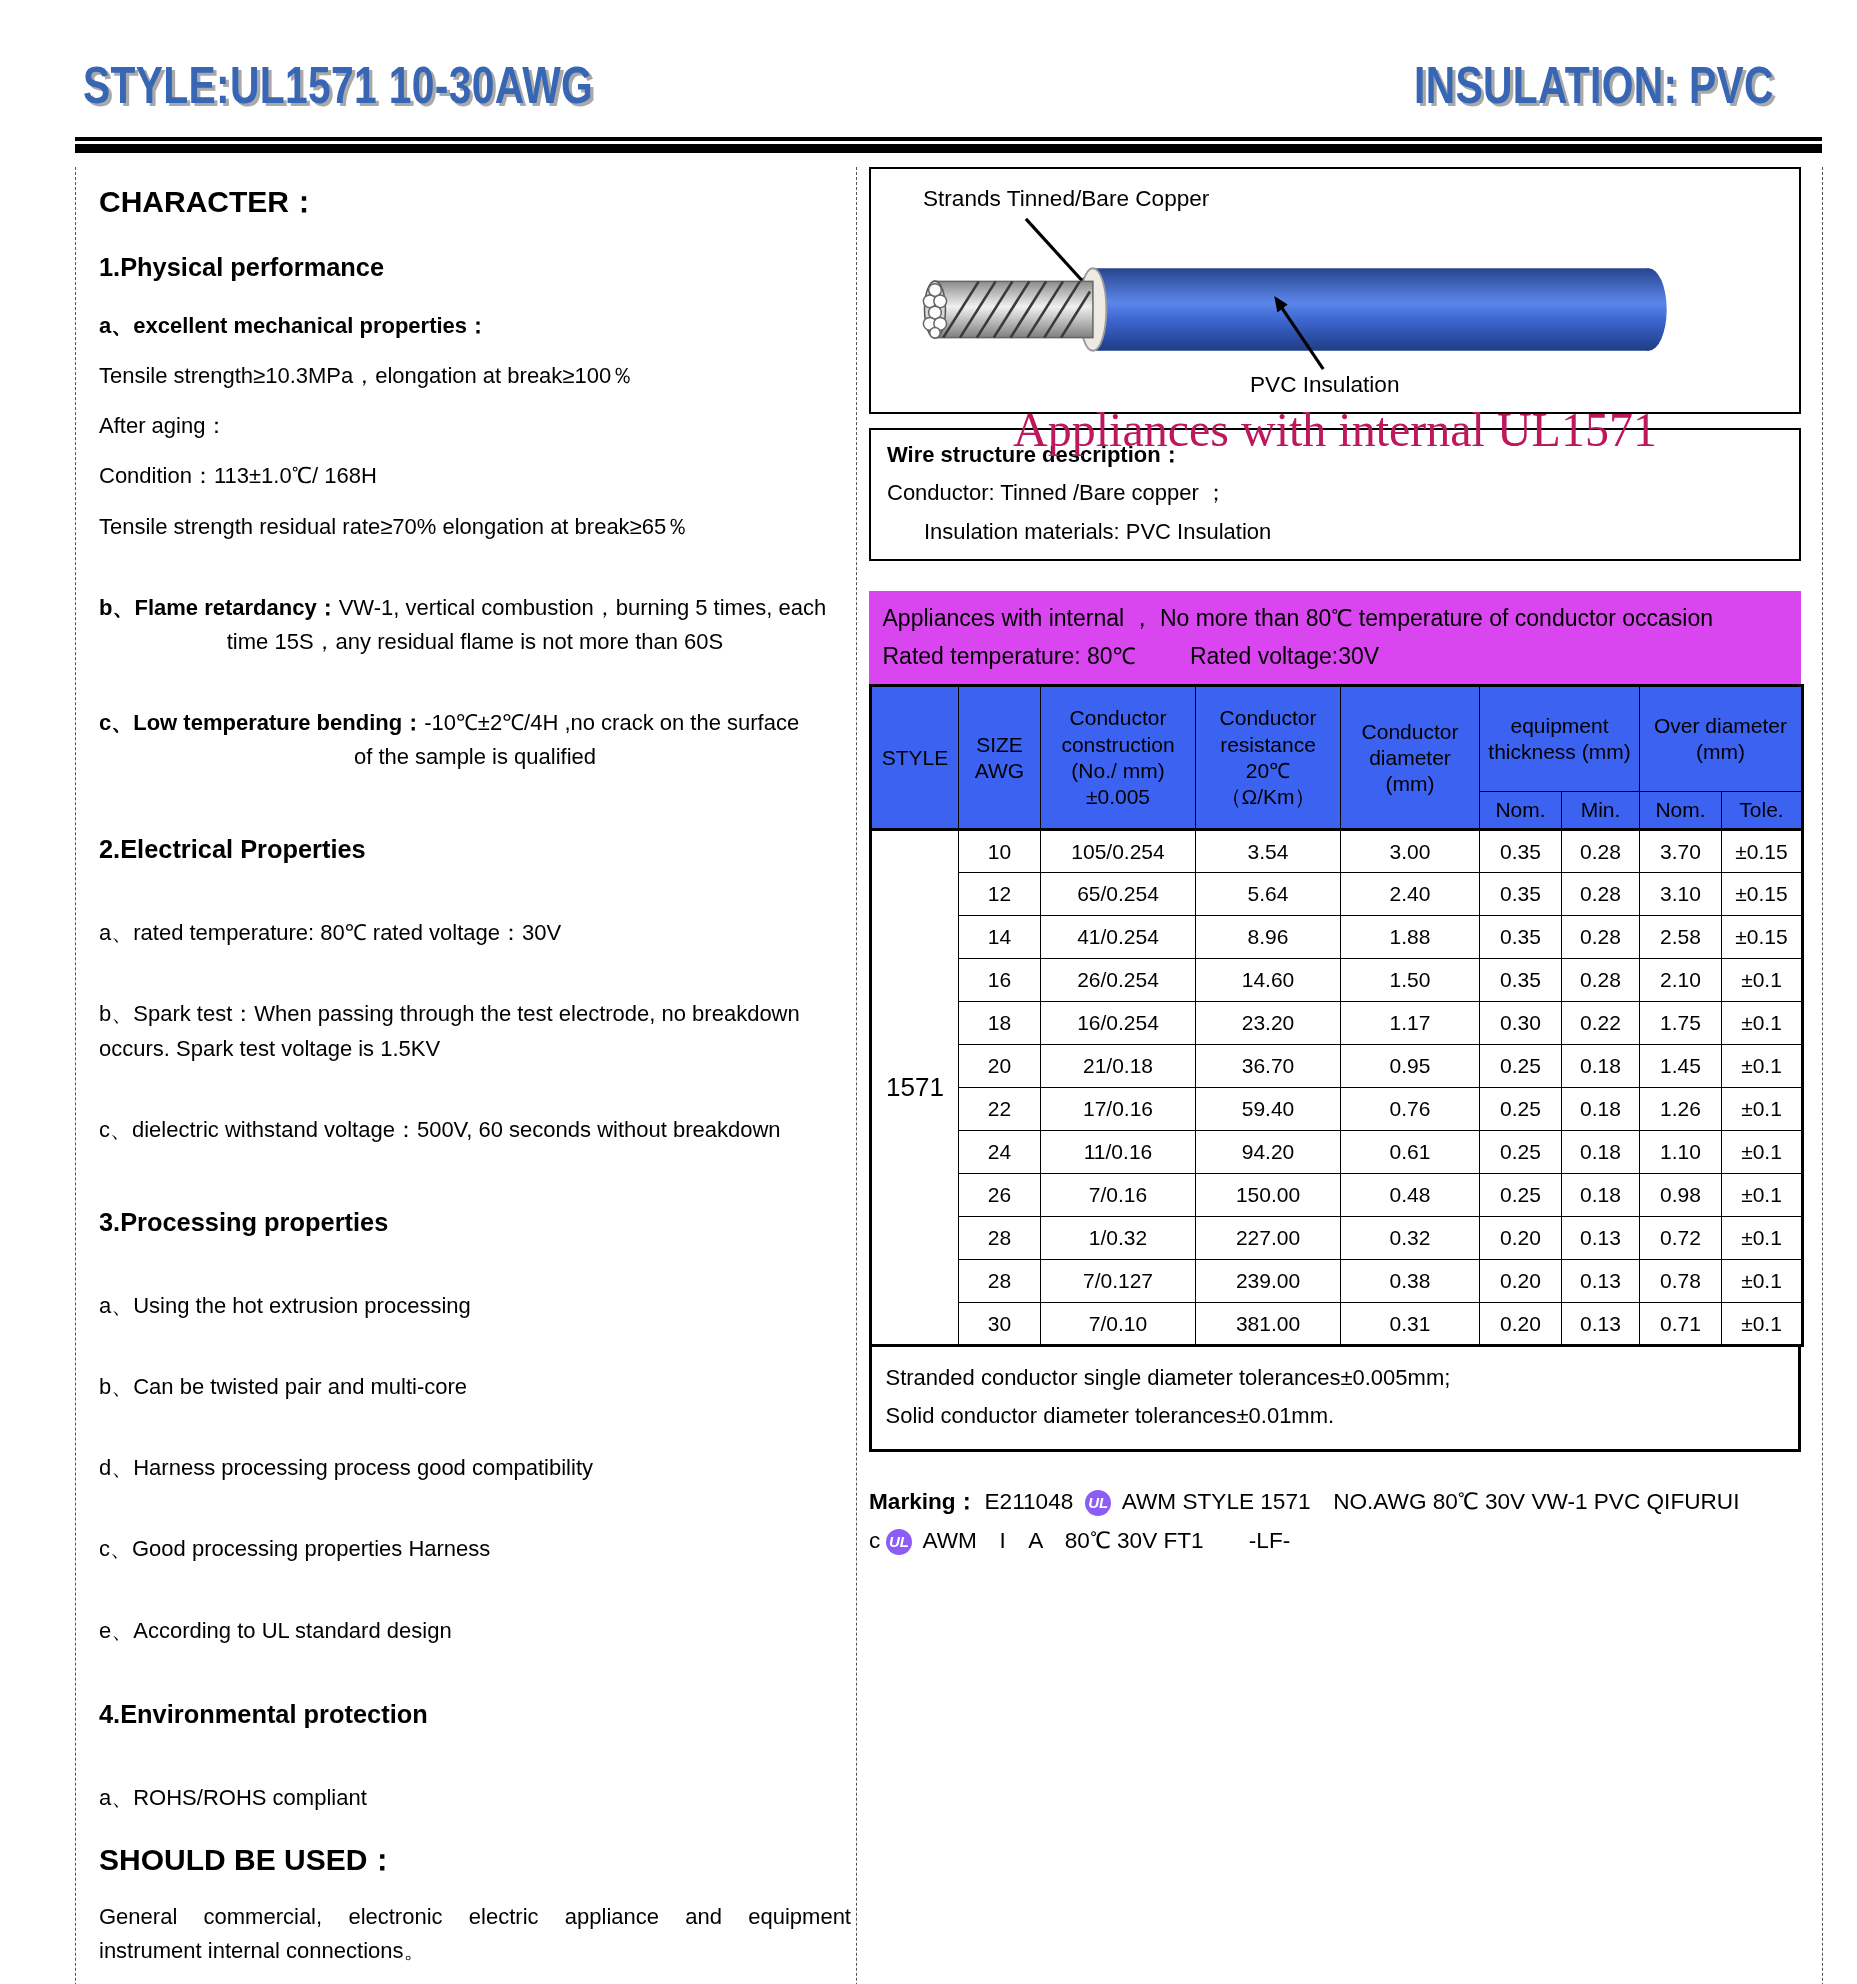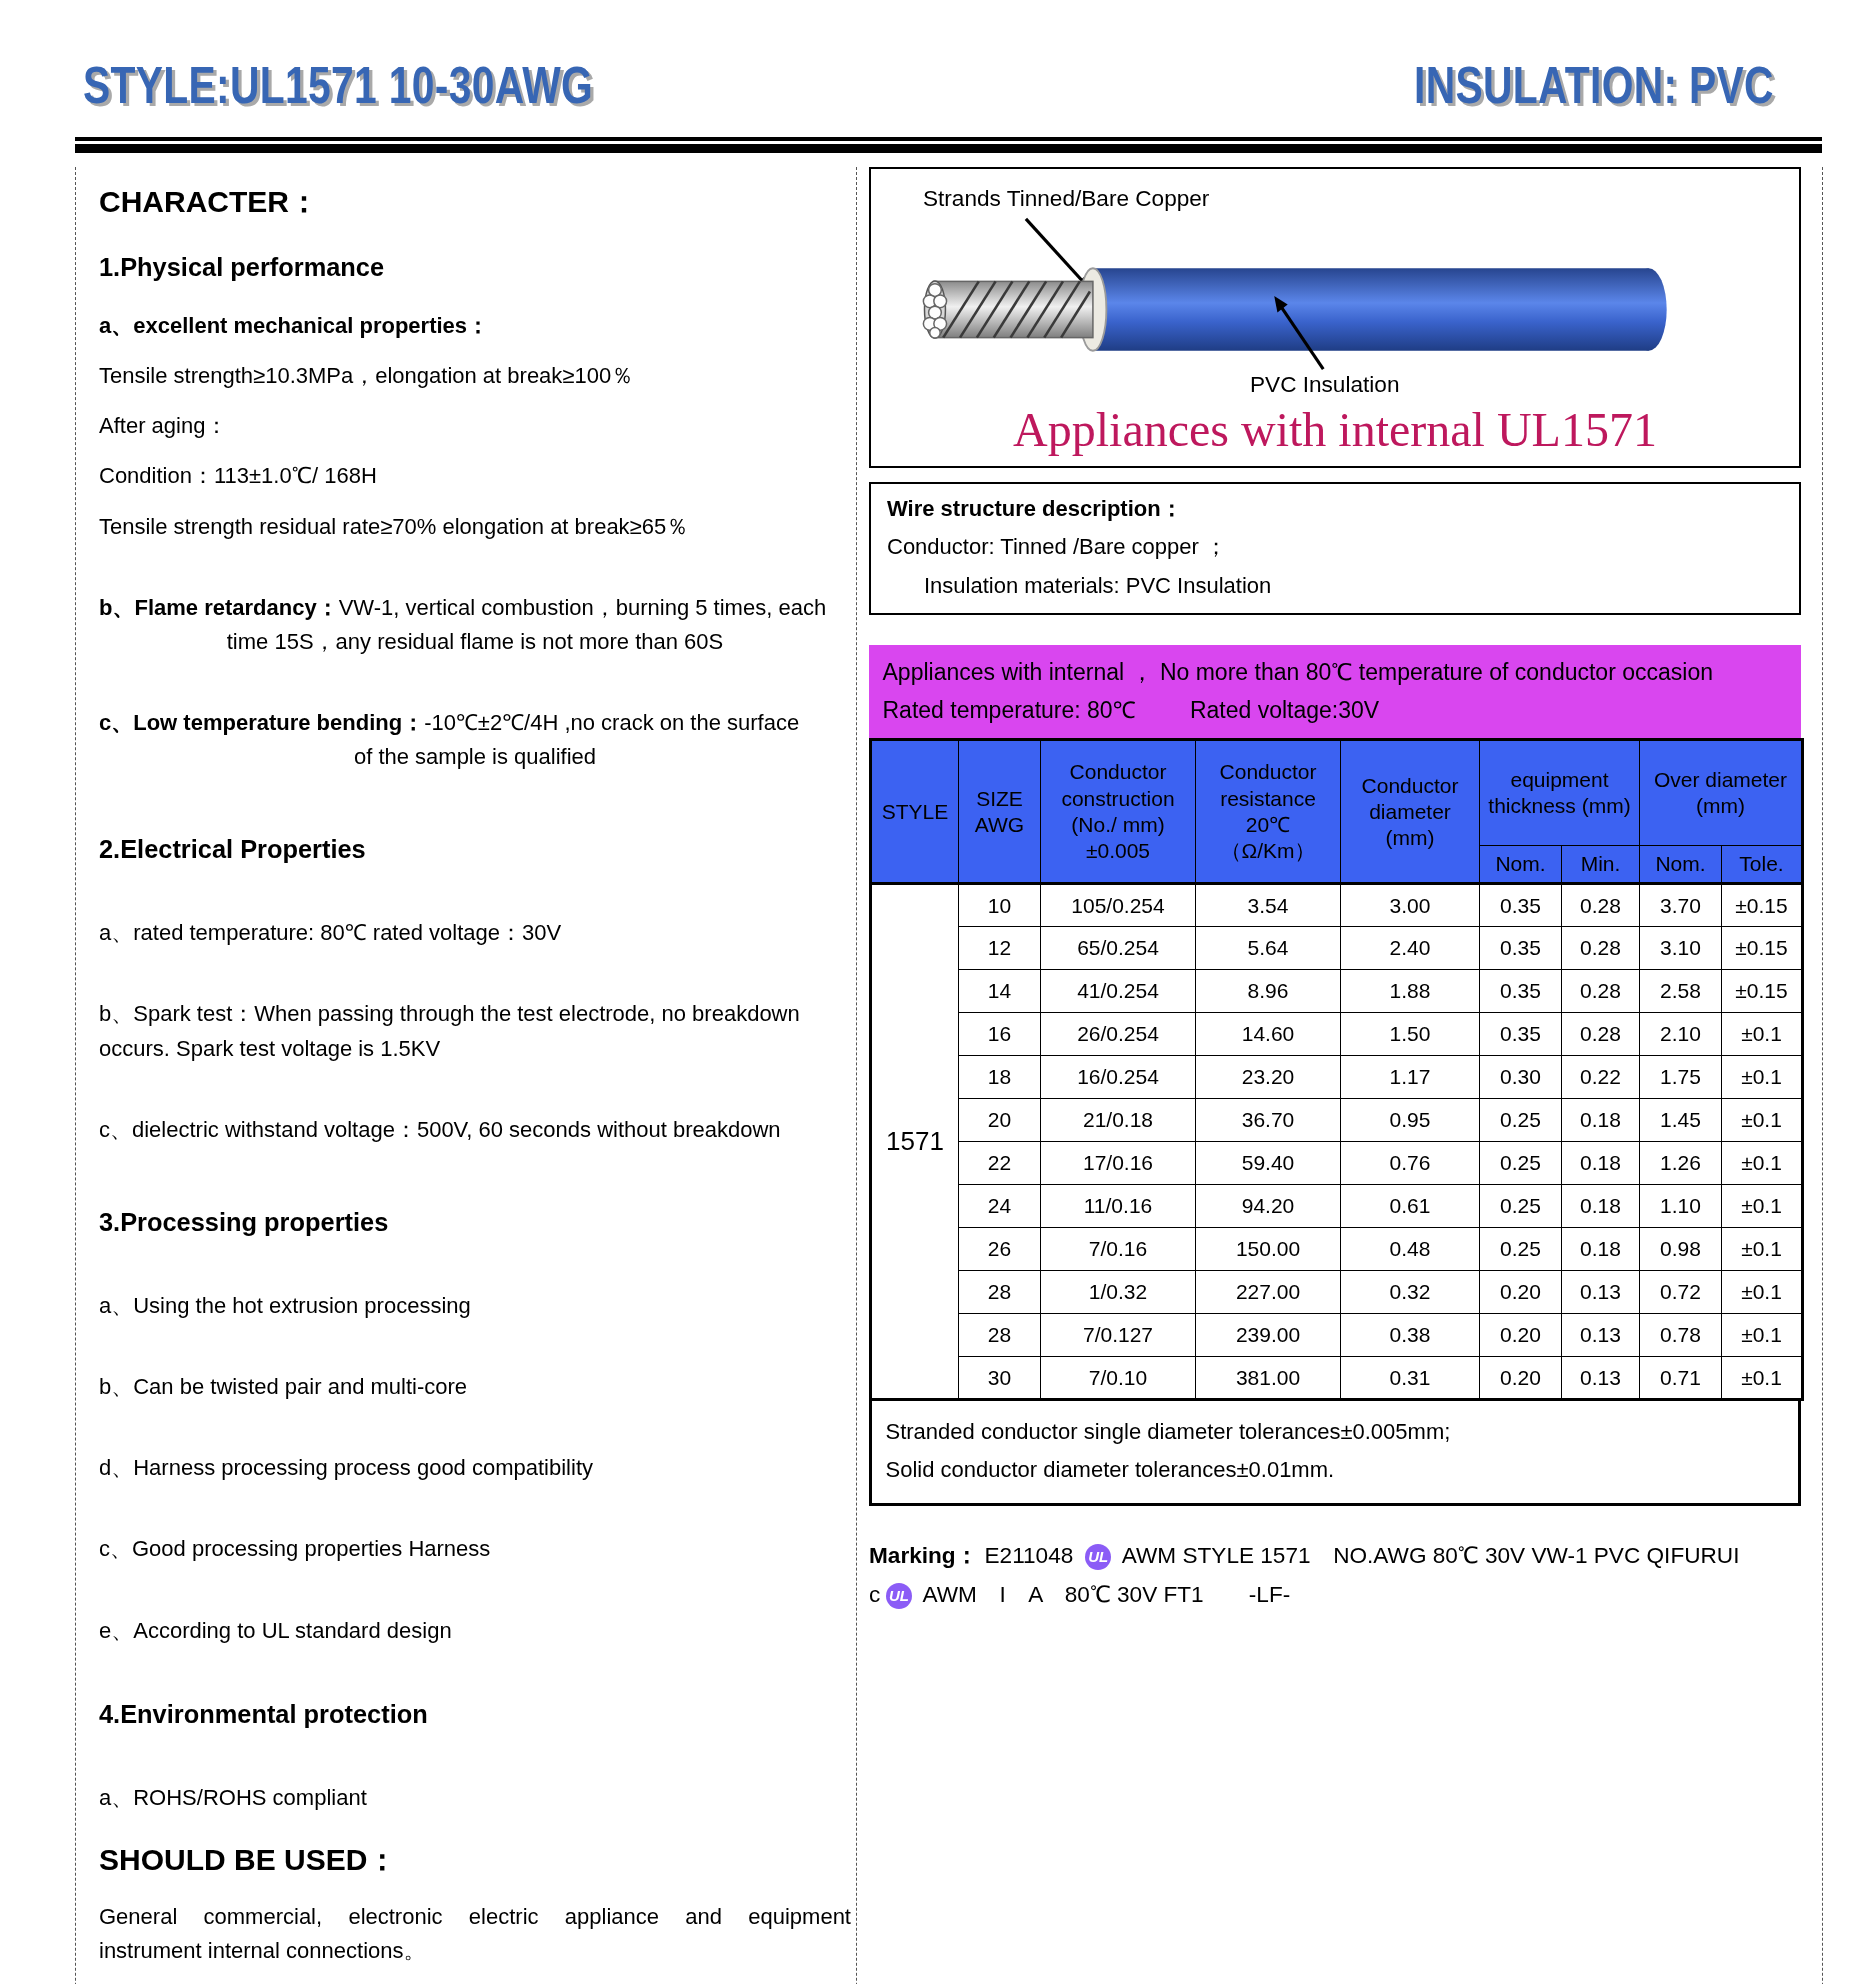--- a/index.html
+++ b/index.html
@@ -33,21 +33,21 @@
   .ctr{text-align:center;} .mt-b{margin-top:22px !important;}
   .mt-c{margin-top:47px !important;} .mt-d{margin-top:56px !important;}
   .mt-e{margin-top:16px !important;}
   .just{text-align:justify;text-align-last:justify;}
 
   
   .right-col{position:absolute;left:869px;top:167px;width:932px;font-size:22px;}
   .box{border:2.4px solid #000;box-sizing:border-box;}
 
   
-  .wire-box{position:relative;height:301px;}
+  .wire-box{position:relative;height:247px;}
   .wire-label{position:absolute;font-size:22.6px;}
   .lab-strands{left:52px;top:16.7px;}
   .lab-pvc{left:379px;top:203px;}
   .wire-title{position:absolute;left:0;right:0;top:233px;text-align:center;
               font-family:"Liberation Serif", serif;font-size:48px;color:#be185d;}
   .wire-svg{position:absolute;left:46px;top:73px;width:786px;height:135px;}
   .arrow-svg{position:absolute;}
   .arr1{left:143px;top:44px;width:95px;height:91px;}
   .arr2{left:389px;top:119px;width:87px;height:85px;}
 

